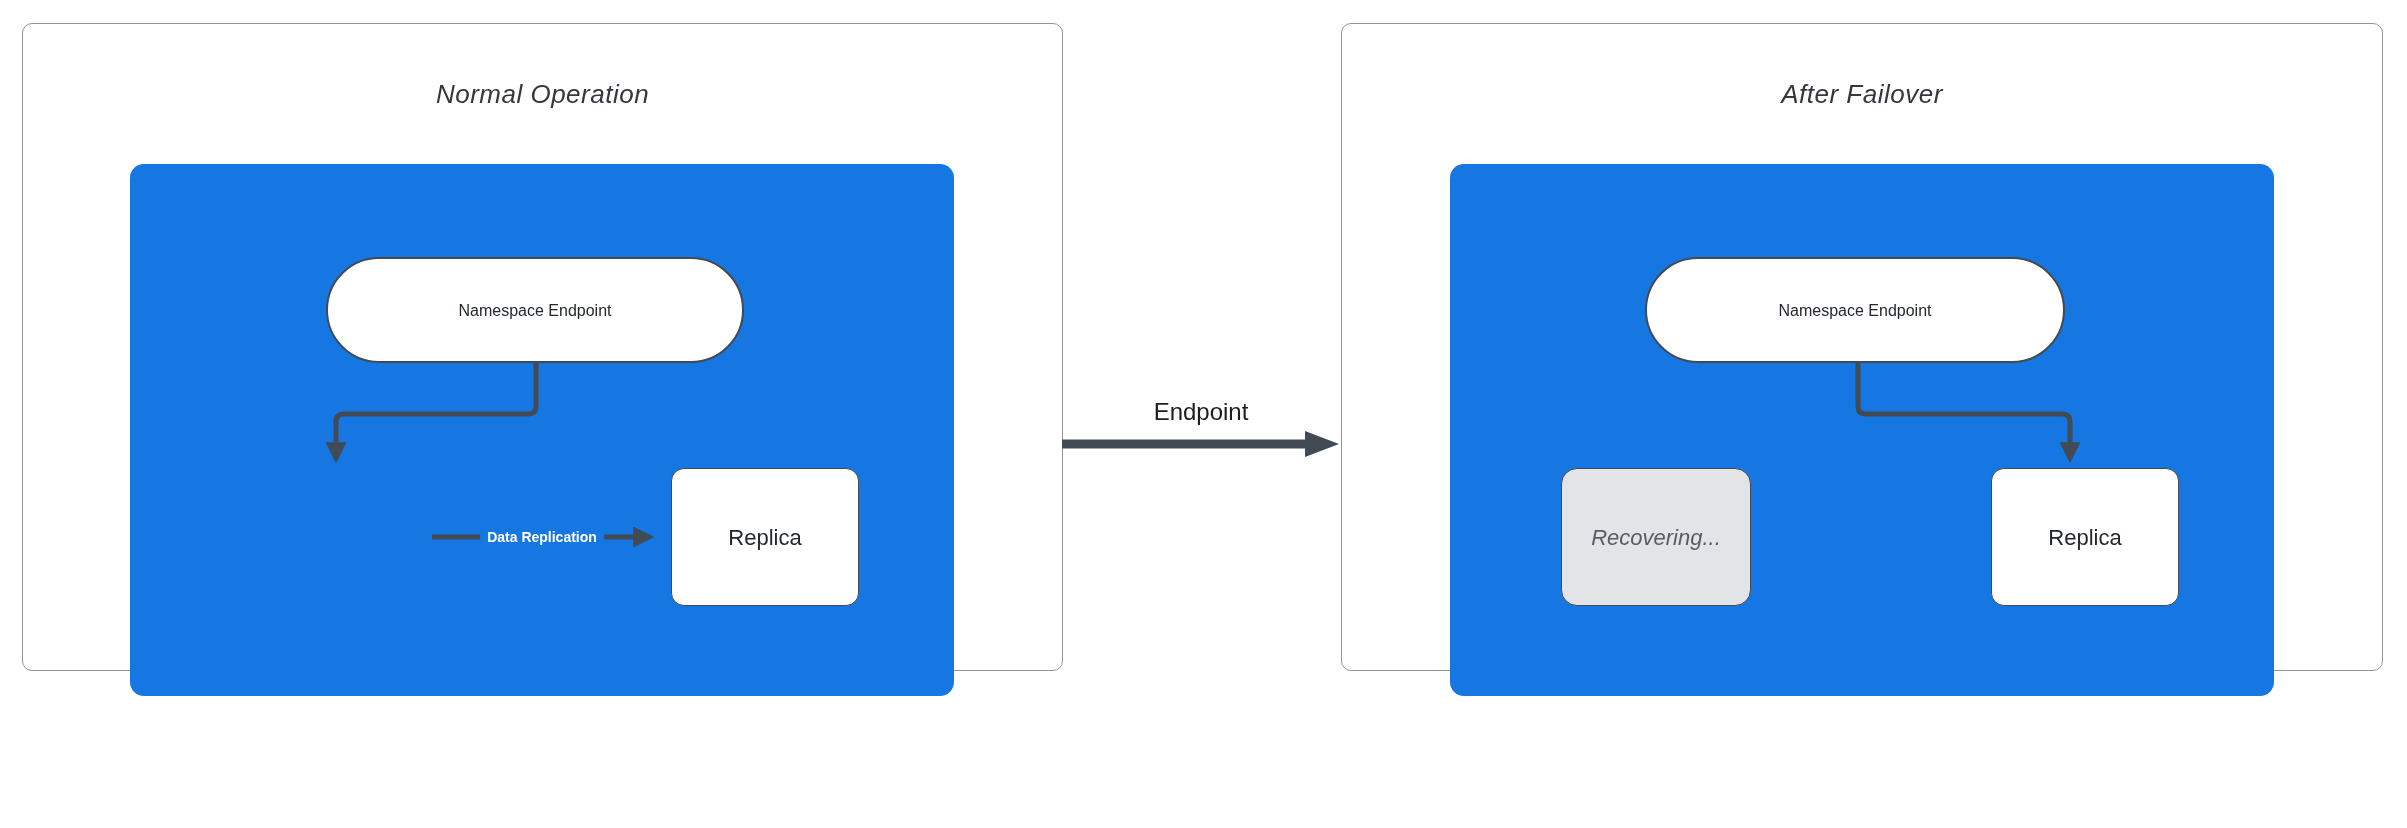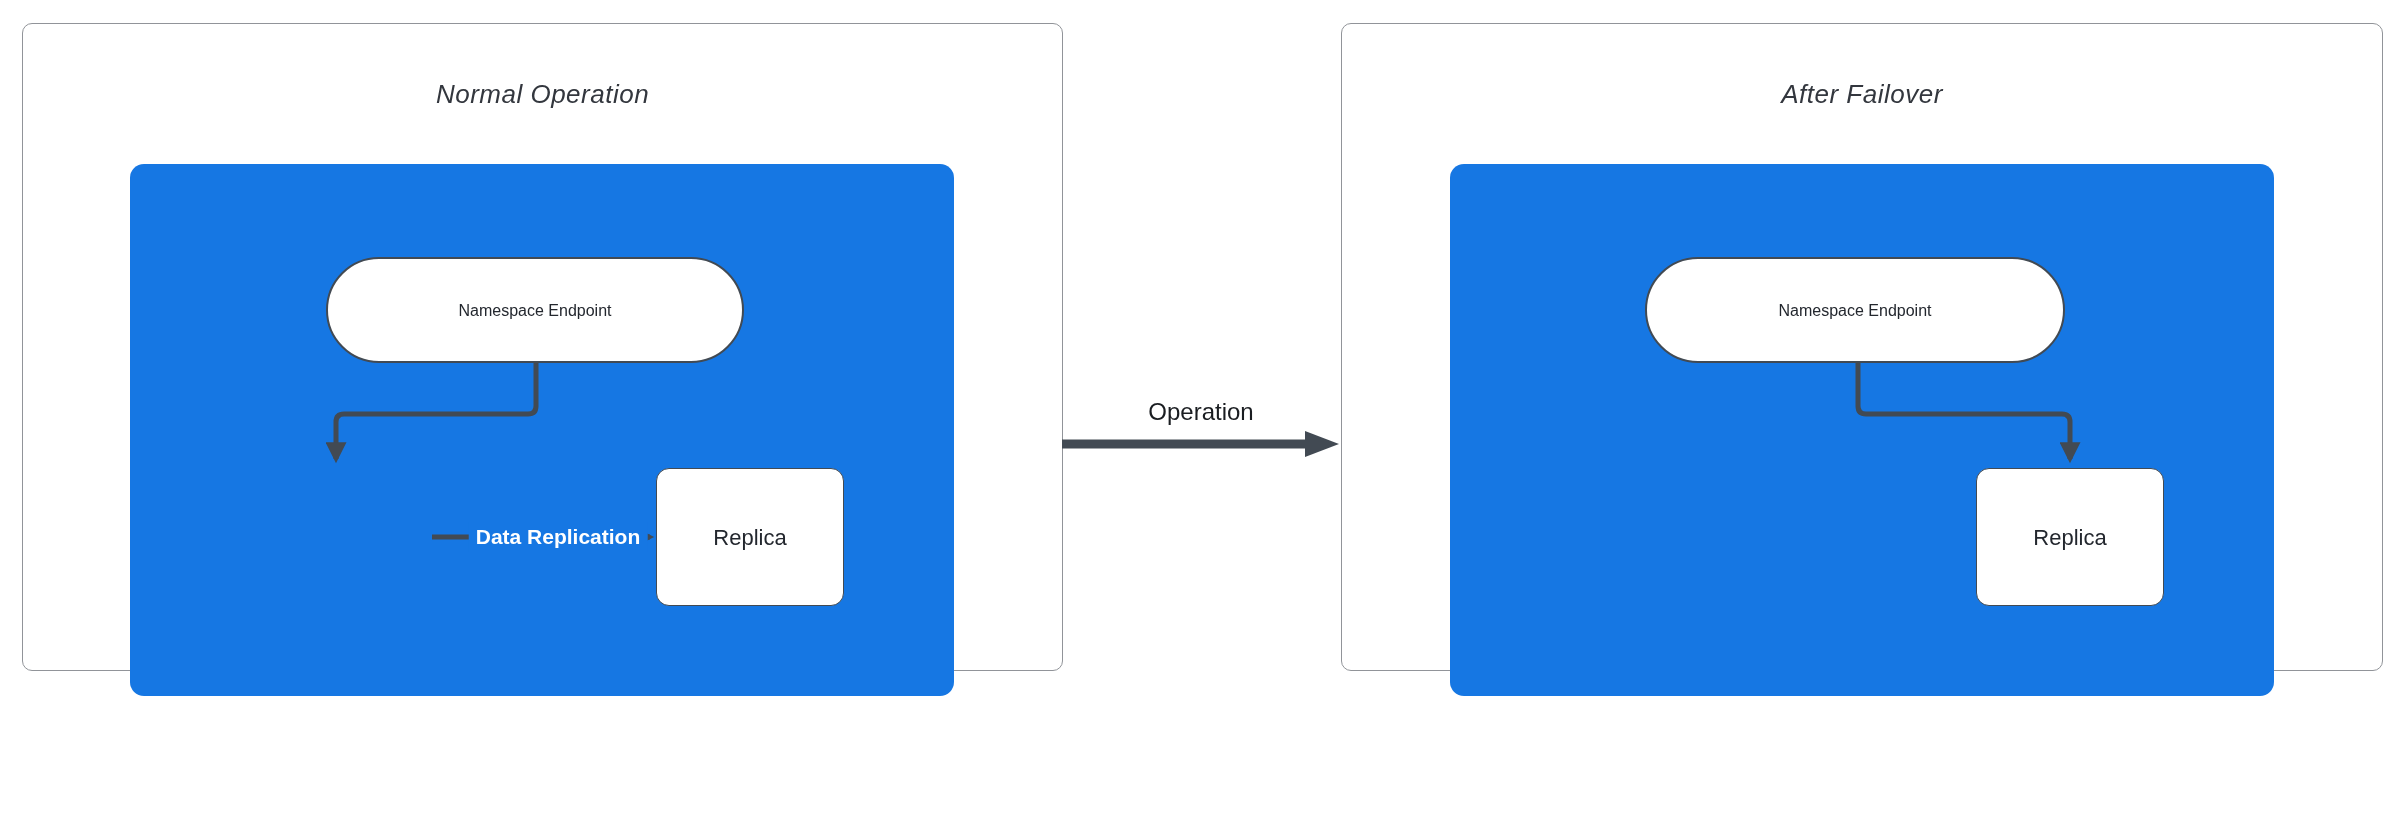--- a/index.html
+++ b/index.html
@@ -45,28 +45,28 @@
   .node.pill{
     left:196px;top:93px;width:418px;height:106px;border-radius:53px;font-size:16px;
   }
   .panel.right .node.pill{left:195px;width:420px;}
   .node.box{
     top:304px;width:188px;height:138px;border-radius:13px;
     border-width:1.5px;padding:0 18px;
   }
   .node.box.slot-left{left:112px;}
   .panel.right .node.box.slot-left{left:111px;width:190px;border-radius:16px;}
-  .node.box.slot-right{left:526px;}
+  .node.box.slot-right{left:541px;}
   .node.muted{
     background:var(--muted-fill);color:var(--muted-text);font-style:italic;
   }
   .edge-label{
-    position:absolute;left:428px;top:373px;transform:translate(-50%,-50%);
+    position:absolute;left:412px;top:373px;transform:translate(-50%,-50%);
     background:var(--blue);color:var(--edge-label-text);
-    font-weight:bold;font-size:21px;padding:3px 7px;white-space:nowrap;
+    font-weight:bold;font-size:14px;padding:3px 7px;white-space:nowrap;
   }
   .failover-label{
     position:absolute;left:1062px;top:398px;width:278px;height:30px;
     text-align:center;font-size:24px;color:var(--failover-text);
   }
   .failover-arrow{position:absolute;left:1062px;top:428px;width:278px;height:32px;display:block;}
 </style>
 </head>
 <body>
 
@@ -85,37 +85,38 @@
         <path d="M406,199 L406,242 Q406,250 398,250 L214,250 Q206,250 206,258 L206,295" fill="none" stroke="#424a53" stroke-width="5" marker-end="url(#arrowL)"></path>
         <path d="M302,373 L520,373" fill="none" stroke="#424a53" stroke-width="5" marker-end="url(#arrowL)"></path>
       </svg>
 
       <div class="node pill">Namespace Endpoint</div>
       <div class="node box slot-right">Replica</div>
       <div class="edge-label">Data Replication</div>
     </div>
   </section>
 
-  <div class="failover-label">Operation</div>
+  <div class="failover-label">Endpoint</div>
   <svg class="failover-arrow" viewBox="0 0 278 32">
     <line x1="0" y1="16" x2="243" y2="16" stroke="#424a53" stroke-width="9"></line>
     <polygon points="243,3 277,16 243,29" fill="#424a53"></polygon>
   </svg>
 
   <section class="panel right">
     <div class="panel-title">After Failover</div>
 
     <div class="cluster">
       <svg class="edges" viewBox="0 0 824 532">
         <defs>
           <marker id="arrowR" viewBox="0 0 10 10" refX="8" refY="5" markerWidth="4.4" markerHeight="4.2" orient="auto-start-reverse">
             <path d="M0,0 L10,5 L0,10 Z" fill="#424a53"></path>
           </marker>
         </defs>
         <path d="M408,199 L408,242 Q408,250 416,250 L612,250 Q620,250 620,258 L620,295" fill="none" stroke="#424a53" stroke-width="5" marker-end="url(#arrowR)"></path>
       </svg>
 
       <div class="node pill">Namespace Endpoint</div>
+      <div class="node box slot-left muted">Recovering...</div>
       <div class="node box slot-right">Replica</div>
     </div>
   </section>
 
 </div>
 
 </body></html>

